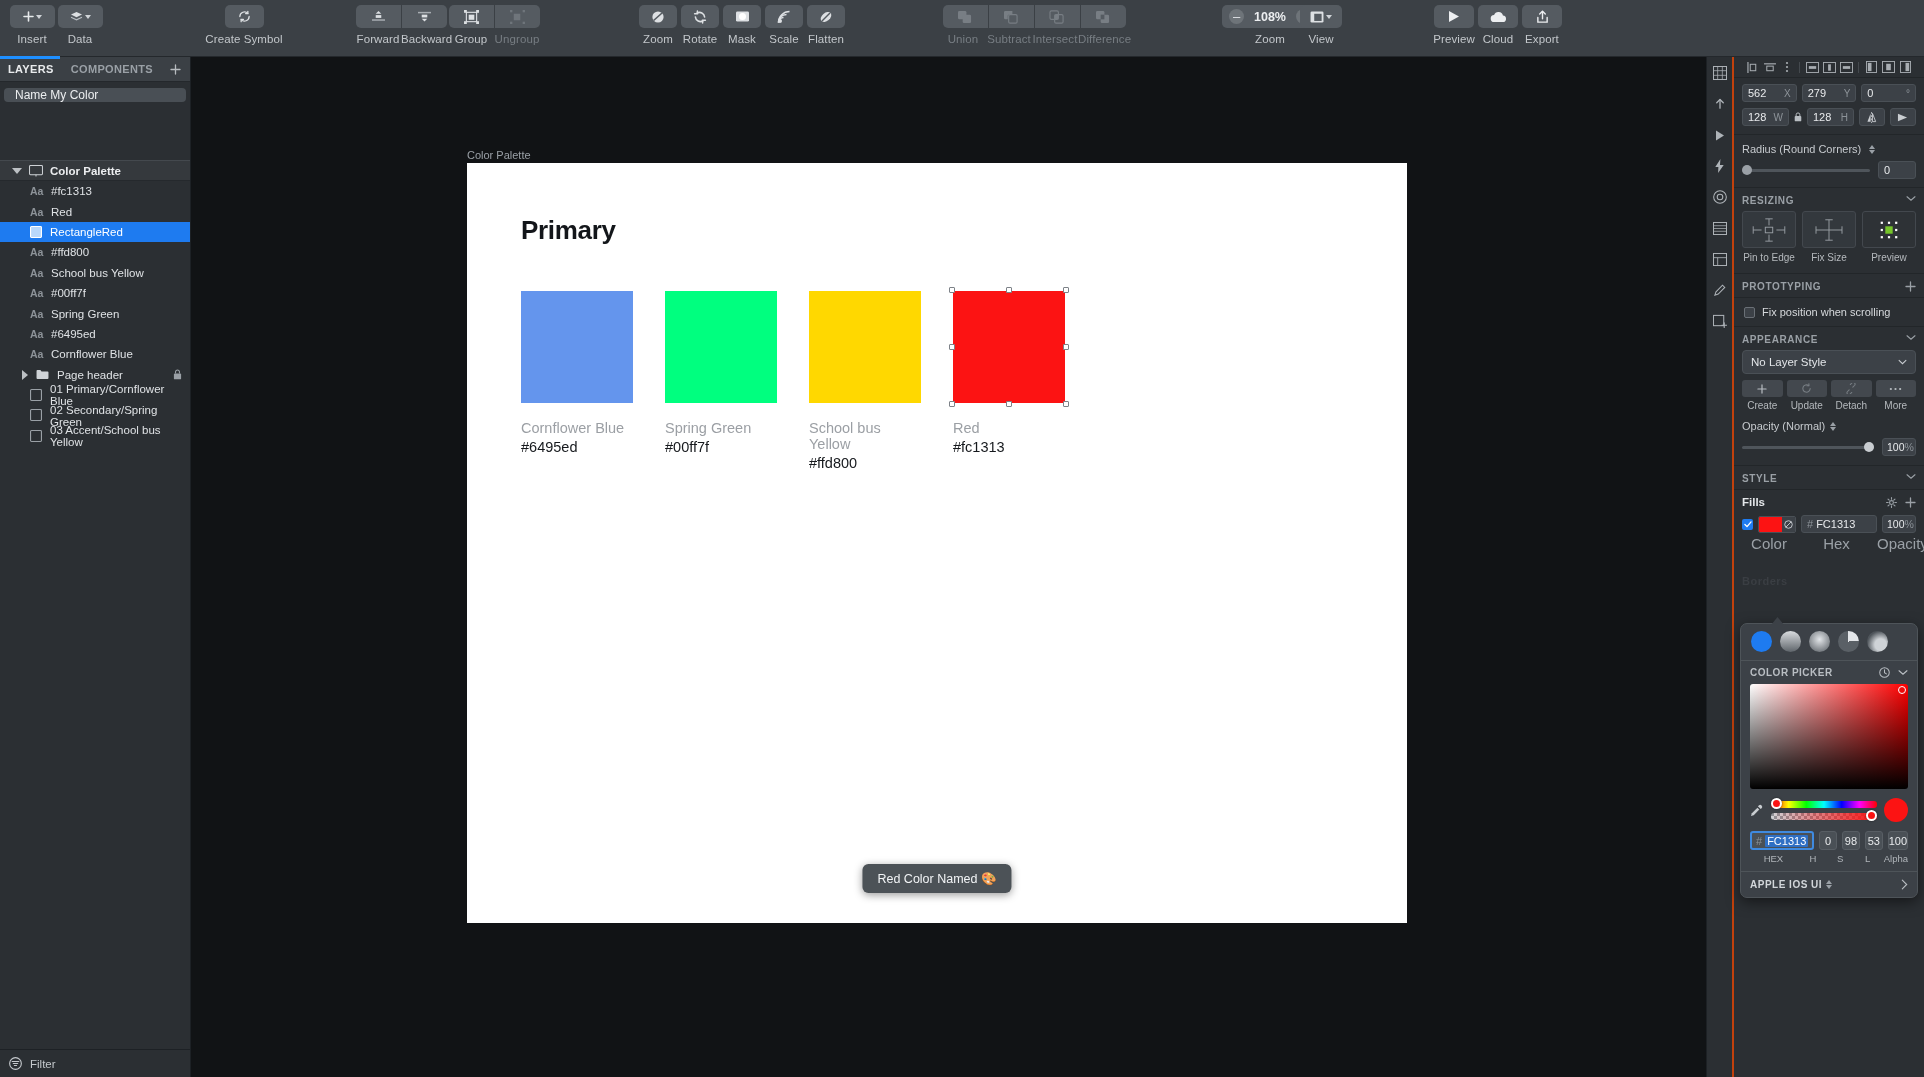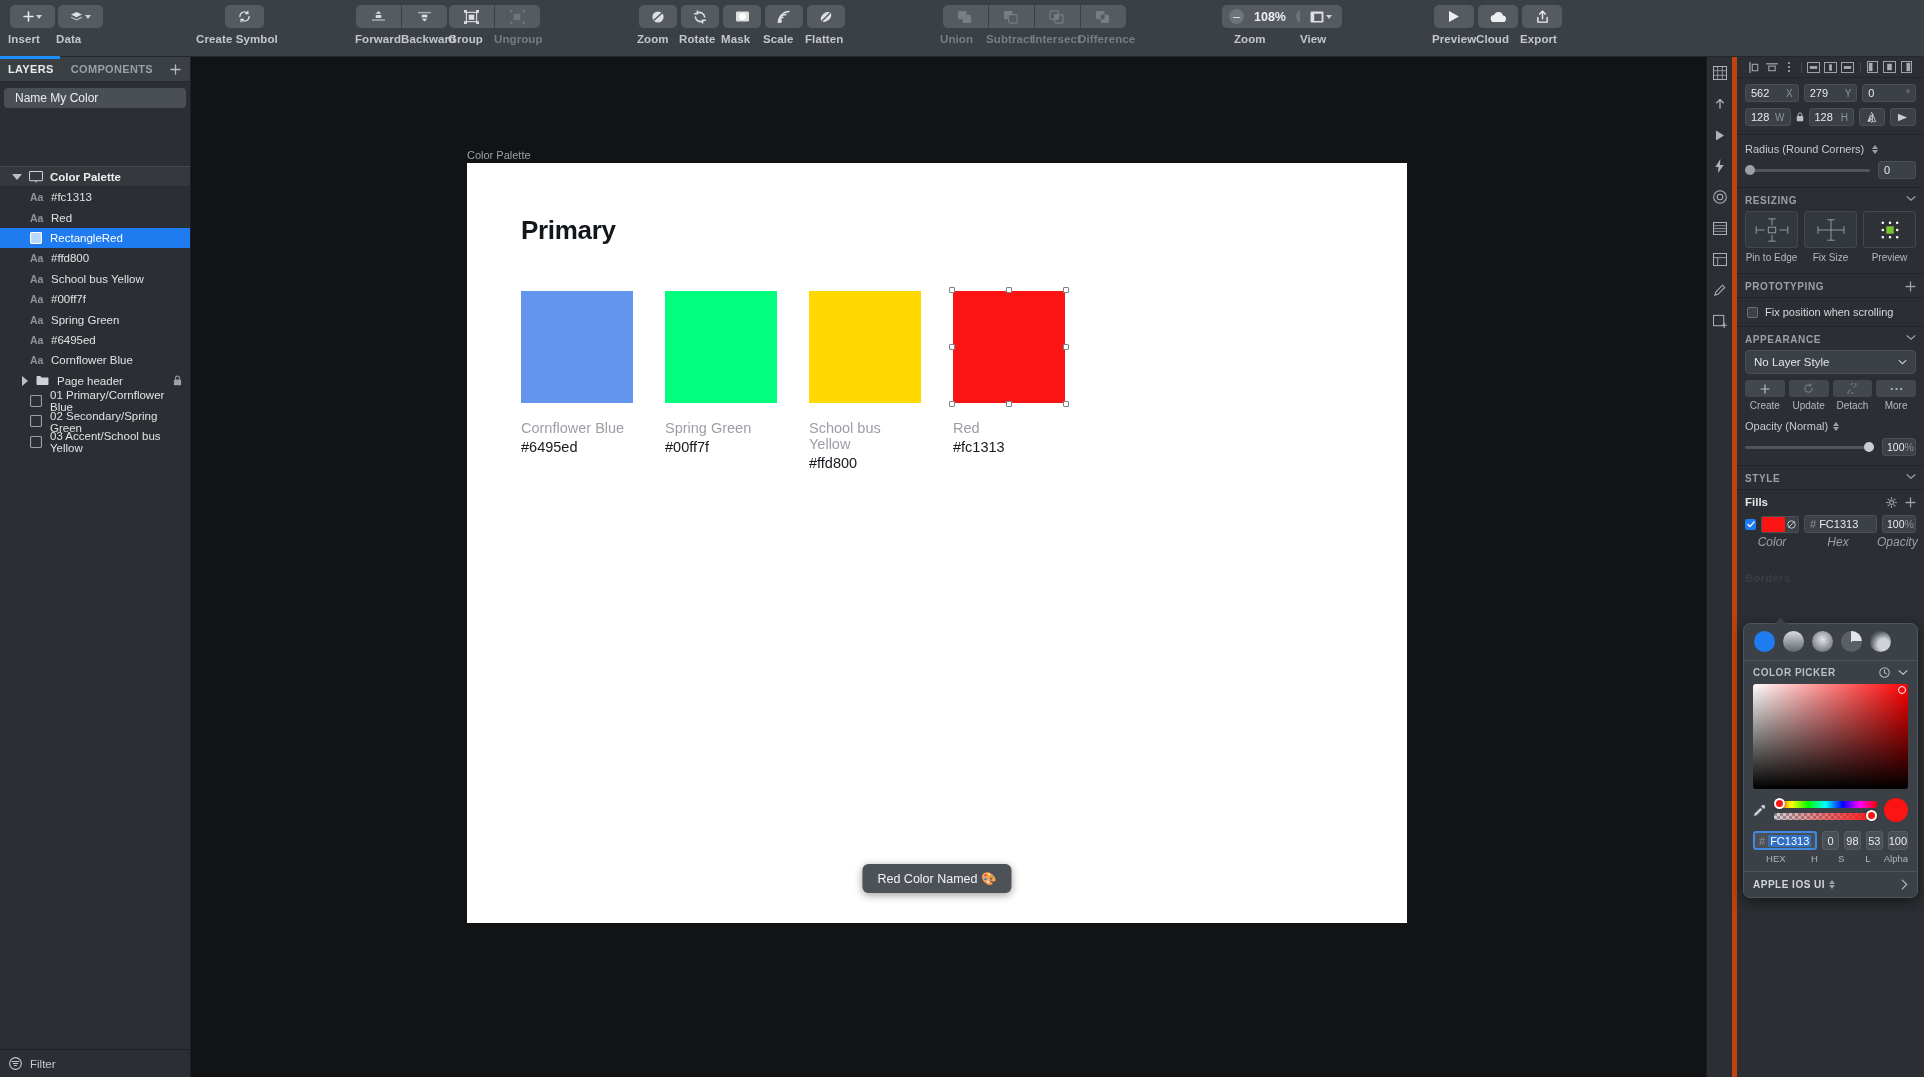--- a/index.html
+++ b/index.html
@@ -27,22 +27,22 @@
     height: 23px; display: flex; align-items: center; justify-content: center;
     padding: 0 8px; color: #d8dbde;
   }
   .tbtn.seg { border-radius: 0; }
   .tbtn.seg:first-child { border-radius: 5px 0 0 5px; }
   .tbtn.seg:last-child { border-radius: 0 5px 5px 0; }
   .tbtn.dim { color: #73797f; }
   .tbtn-pair { display: flex; gap: 1px; }
   .tlabels { display: flex; margin-top: 5px; }
   .tlabel {
-    font-size: 11.5px; color: #c3c7cb; text-align: left;
-    letter-spacing: .1px; white-space: nowrap; font-weight: bold;
+    font-size: 11.5px; color: #c3c7cb; text-align: center;
+    letter-spacing: .1px; white-space: nowrap;
   }
   .tlabel.dim { color: #777d83; }
   .caret { width: 0; height: 0; border-left: 3.5px solid transparent; border-right: 3.5px solid transparent; border-top: 4px solid #d0d4d8; margin-left: 2px; }
 
   svg { display: block; }
 
   
   .zoompill {
     background: #555b61; border-radius: 5px; height: 23px;
     display: flex; align-items: center; gap: 9px; padding: 0 7px;
@@ -64,21 +64,21 @@
     height: 25px; display: flex; align-items: center; padding: 0 8px;
     background: #3b4045; border-bottom: 1px solid #24282c; position: relative;
   }
   .sb-tab { font-size: 11px; font-weight: 700; color: #9aa0a6; letter-spacing: .35px; margin-right: 17px; }
   .sb-tab.active { color: #e9ebed; }
   .sb-tab-underline { position: absolute; left: 0; top: -1px; width: 60px; height: 2.5px; background: #1e8fff; }
   .sb-tabs-right { margin-left: auto; display: flex; align-items: center; gap: 11px; color: #b7bbbf; }
 
   .name-field-wrap { padding: 6px 4px 0 4px; }
   .name-field {
-    background: #494f55; border-radius: 4px; height: 20px;
+    background: #494f55; border-radius: 4px; height: 14px;
     display: flex; align-items: center; padding: 0 11px;
     font-size: 12px; color: #eceef0;
   }
   .sb-spacer { height: 58px; }
 
   .artboard-row {
     height: 21px; display: flex; align-items: center; gap: 7px; padding: 0 12px;
     background: #35393d; border-top: 1px solid #44494e; border-bottom: 1px solid #25292d;
     font-size: 11.5px; color: #eceef0; font-weight: 700;
   }
@@ -149,21 +149,21 @@
     width: 26px; min-width: 26px; background: #2b2f33;
     border-left: 1px solid #1d2125;
     display: flex; flex-direction: column; align-items: center;
     padding-top: 7px; gap: 13px; color: #aeb3b8;
   }
   .rail-item { width: 18px; height: 18px; display: flex; align-items: center; justify-content: center; }
 
   
   .inspector {
     width: 192px; min-width: 192px; background: #2b2f33;
-    border-left: 5px solid #c2410c; position: relative;
+    border-left: 2px solid #c2410c; position: relative;
     display: flex; flex-direction: column;
     font-size: 11px; color: #c6cace;
   }
   .insp-align {
     height: 21px; display: flex; align-items: center; justify-content: center;
     gap: 3px; border-bottom: 1px solid #222629; background: #2b2f33;
   }
   .align-btn { width: 14px; height: 14px; display: flex; align-items: center; justify-content: center; color: #a8adb2; }
   .align-sep { width: 1px; height: 11px; background: #44494e; margin: 0 2px; }
 
@@ -251,21 +251,21 @@
     border: 1px solid #4a5056;
   }
   .fill-sw-color { flex: 1; }
   .fill-sw-btn { width: 13px; background: #3c4147; display:flex; align-items:center; justify-content:center; color:#cfd3d7; }
   .hex-fld {
     flex: 1; background: #3c4147; border: 1px solid #4a5056; border-radius: 3px;
     height: 18px; display: flex; align-items: center; padding: 0 5px; gap: 3px;
     font-size: 11px; color: #e8eaec;
   }
   .hex-hash { color: #8d9399; }
-  .fill-labels { display: flex; padding: 2px 7px 0 8px; font-size: 12px; color: #9aa0a6; font-style: italic; }
+  .fill-labels { display: flex; padding: 2px 7px 0 8px; font-size: 15px; color: #9aa0a6; }
 
   
   .picker {
     position: absolute; left: 6px; right: 6px; top: 566px;
     background: #3c4147; border-radius: 7px; border: 1px solid #4e5459;
     box-shadow: 0 4px 14px rgba(0,0,0,.5);
     padding: 7px 0 0 0; z-index: 20;
   }
   .picker-arrow {
     position: absolute; top: -7px; left: 30px; width: 13px; height: 8px;

